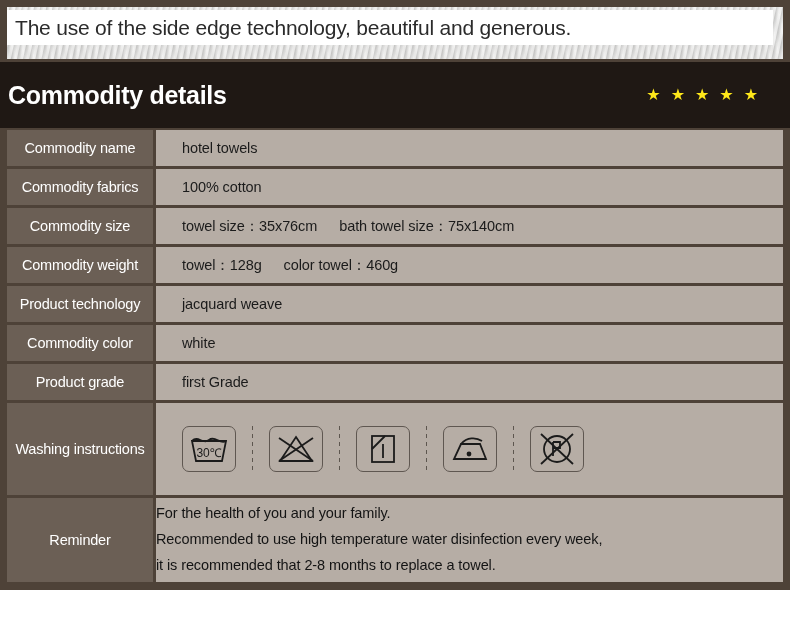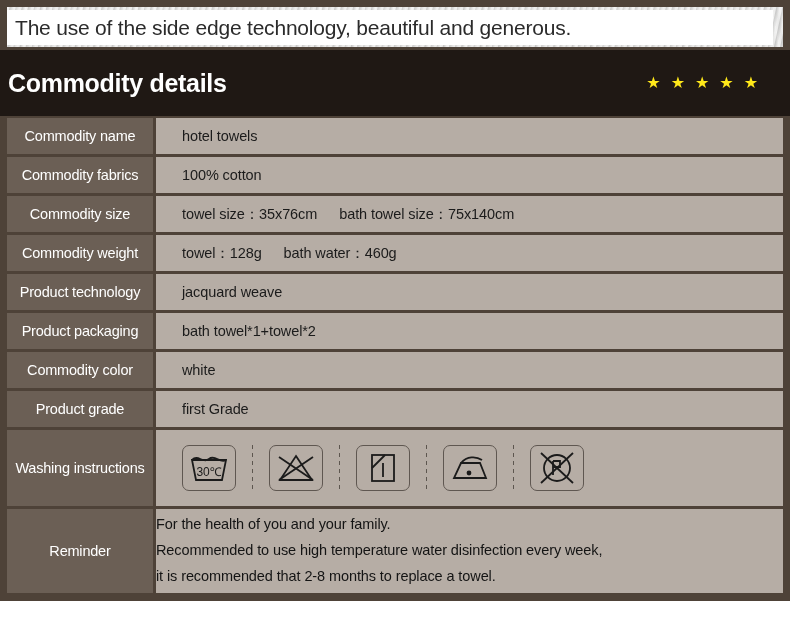--- a/index.html
+++ b/index.html
@@ -18,21 +18,21 @@
     width: 790px;
     height: 639px;
     background: #ffffff;
     overflow: hidden;
   }
 
   
   .banner {
     position: relative;
     width: 790px;
-    height: 50px;
+    height: 62px;
     box-sizing: border-box;
     border: 7px solid #4e4238;
     border-bottom: 3px solid #4e4238;
     background:
       repeating-linear-gradient(102deg, rgba(255,255,255,0.55) 0px, rgba(255,255,255,0.55) 2px, rgba(190,190,190,0.45) 3px, rgba(255,255,255,0.5) 6px),
       repeating-linear-gradient(78deg, rgba(235,235,235,0.6) 0px, rgba(200,200,200,0.35) 4px, rgba(245,245,245,0.6) 9px),
       linear-gradient(180deg, #d7d7d5 0%, #cfcfcd 40%, #c9c8c4 100%);
     overflow: hidden;
   }
   .banner-strip {
@@ -119,21 +119,21 @@
     color: #1b1b1b;
     font-size: 14.5px;
     display: flex;
     align-items: center;
     padding-left: 26px;
     box-sizing: border-box;
     margin-left: 3px;
     letter-spacing: -0.1px;
   }
   .r-std { height: 36px; }
-  .r-wash { height: 76px; }
+  .r-wash { height: 92px; }
   .r-reminder { height: 84px; }
 
   .cell-value.gap-pair span.gap { display: inline-block; width: 22px; }
 
   
   .wash-strip {
     display: flex;
     align-items: center;
     gap: 0;
   }
@@ -230,33 +230,29 @@
         <span class="gap"></span>
         <span>bath towel size：75x140cm</span>
       </div>
     </div>
 
     <div class="row r-std">
       <div class="cell-label">Commodity weight</div>
       <div class="cell-value gap-pair">
         <span>towel：128g</span>
         <span class="gap"></span>
-        <span>bath water：460g</span>
+        <span>color towel：460g</span>
       </div>
     </div>
 
     <div class="row r-std">
       <div class="cell-label">Product technology</div>
       <div class="cell-value">jacquard weave</div>
     </div>
 
-    <div class="row r-std">
-      <div class="cell-label">Product packaging</div>
-      <div class="cell-value">bath towel*1+towel*2</div>
-    </div>
 
     <div class="row r-std">
       <div class="cell-label">Commodity color</div>
       <div class="cell-value">white</div>
     </div>
 
     <div class="row r-std">
       <div class="cell-label">Product grade</div>
       <div class="cell-value">first Grade</div>
     </div>

